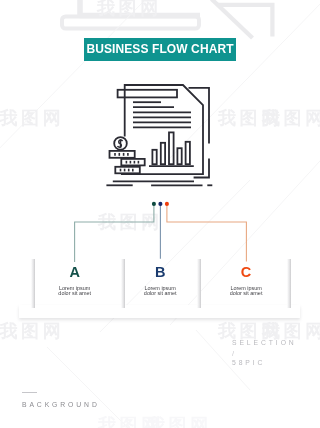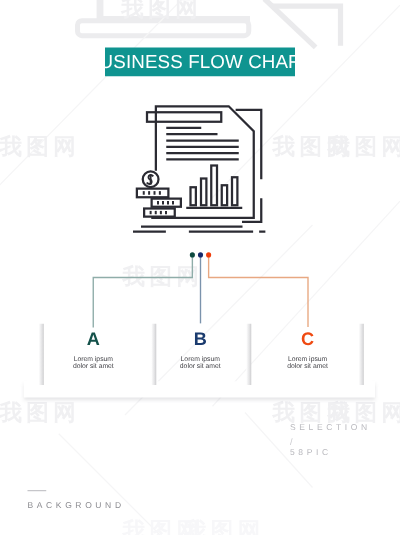--- a/index.html
+++ b/index.html
@@ -10,21 +10,21 @@
   
   #bg-layer{position:absolute;inset:0;overflow:hidden;pointer-events:none;}
   .wm{position:absolute;font-family:"DejaVu Sans",sans-serif;font-weight:bold;font-size:18px;
       line-height:18px;color:#f0f0f2;white-space:nowrap;letter-spacing:3.6px;
       transform-origin:left top;}
   .wm-faint{color:#f7f7f9;}
 
   
   #banner{left:84px;top:37.5px;width:152px;height:23px;
           display:flex;align-items:center;justify-content:center;}
-  #banner-label{color:#ffffff;font-size:15px;letter-spacing:0.1px;font-weight:400;white-space:nowrap;}
+  #banner-label{color:#ffffff;font-size:12px;letter-spacing:0.1px;font-weight:700;white-space:nowrap;}
 
   
   .step{position:absolute;top:265px;width:86px;text-align:center;}
   .step-letter{font-size:14.5px;font-weight:bold;line-height:15px;font-family:"Liberation Sans",sans-serif;}
   .step-body{font-size:5.45px;line-height:5.4px;color:#3f3f44;white-space:pre-line;margin-top:5.6px;
              font-family:"Liberation Sans",sans-serif;}
 
   
   #shelf{left:19px;top:305px;width:281px;height:13px;background:#ffffff;
          box-shadow:0 2px 3px rgba(130,130,140,.22), 0 0 0 0 rgba(0,0,0,0);}

